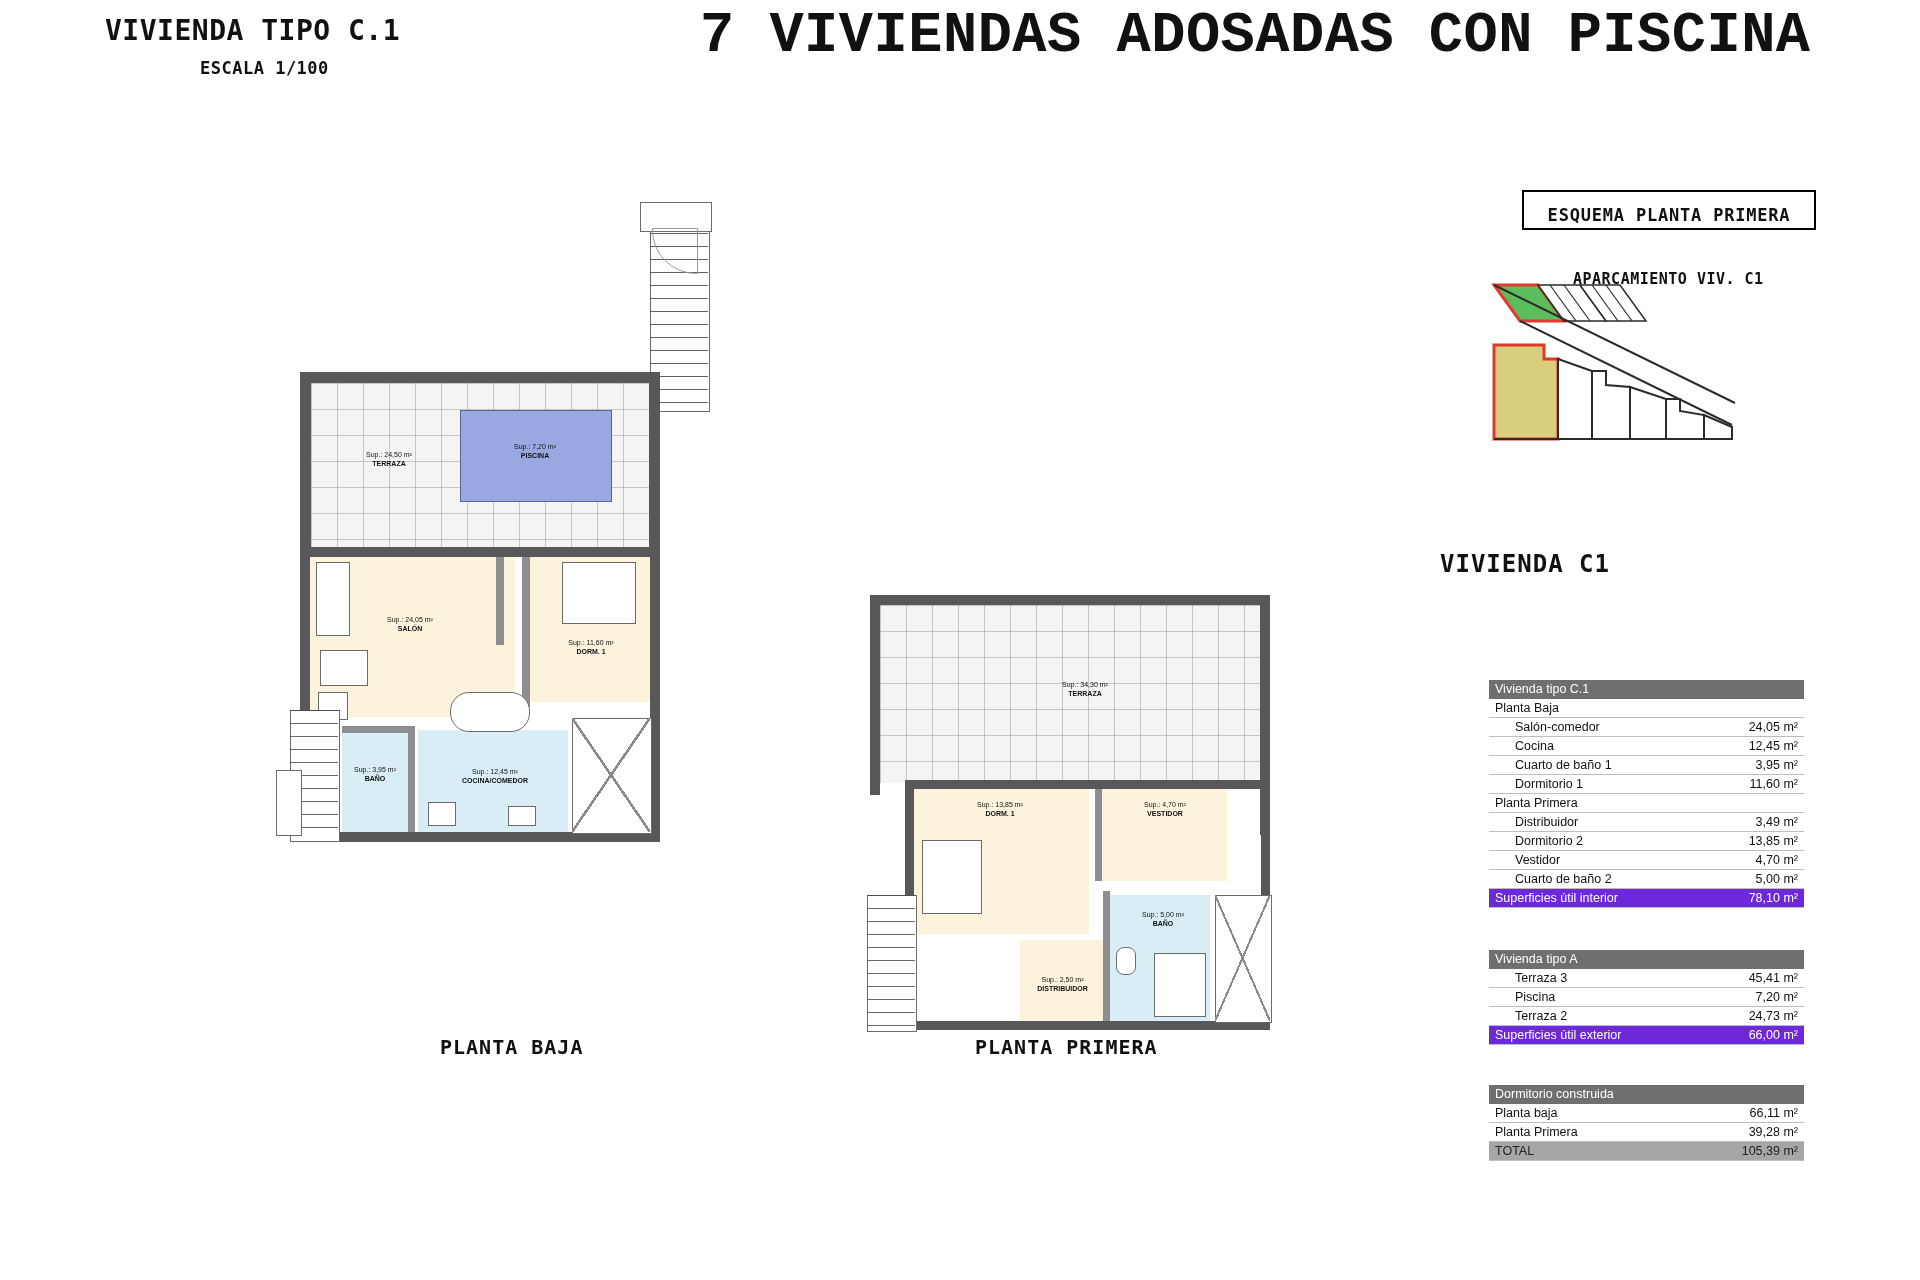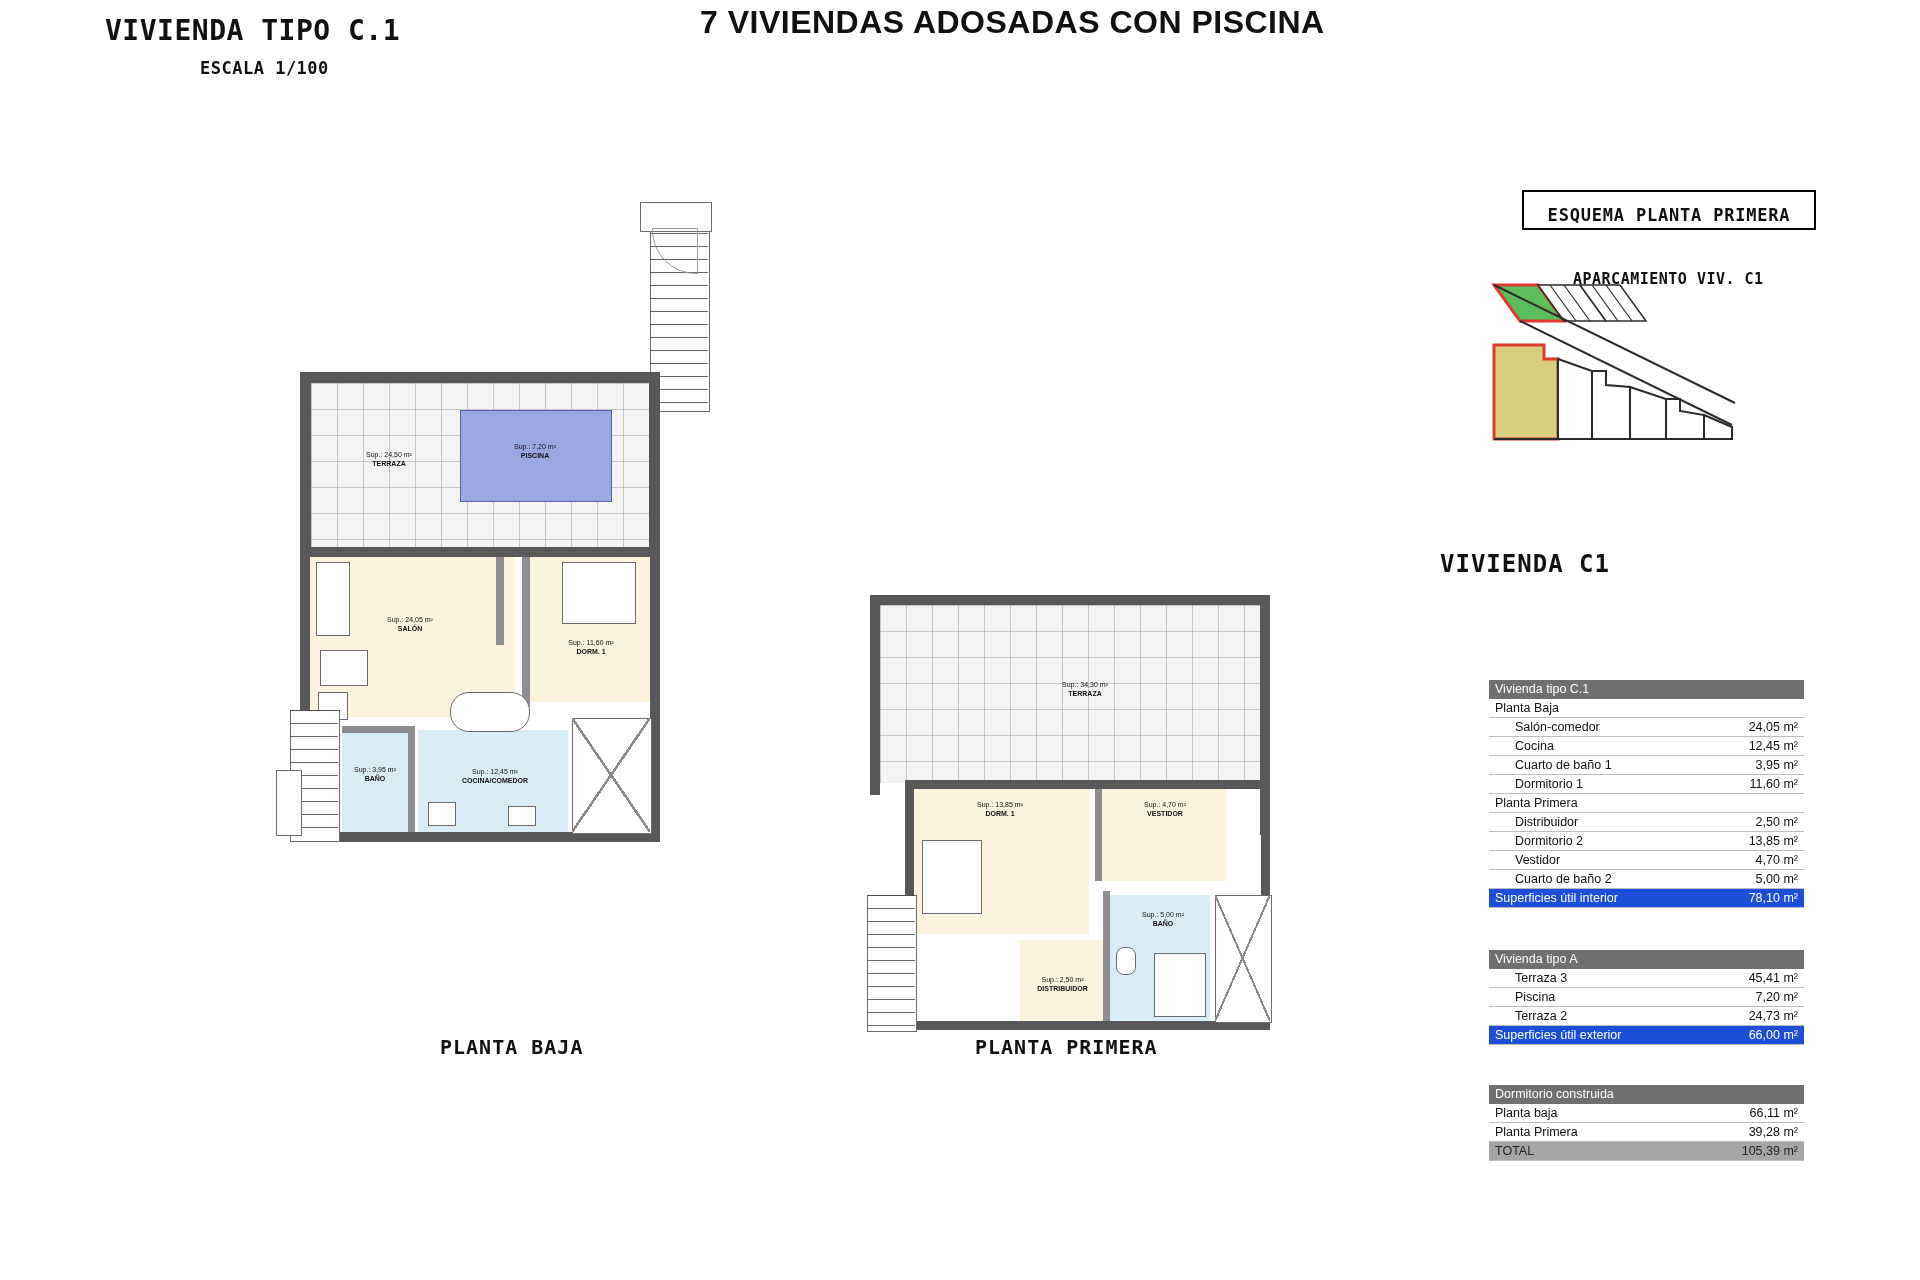--- a/index.html
+++ b/index.html
@@ -7,22 +7,22 @@
     width:1920px;height:1280px;background:#ffffff;position:relative;
     font-family:"Liberation Sans", sans-serif;color:#111;overflow:hidden;
   }
   .abs{position:absolute;}
 
   
   #title-left{left:105px;top:14px;font-size:28px;font-weight:bold;letter-spacing:.5px;
     font-family:"DejaVu Sans Mono", monospace;}
   #scale-label{left:200px;top:58px;font-size:17px;font-weight:bold;
     font-family:"DejaVu Sans Mono", monospace;letter-spacing:.5px;}
-  #title-main{left:700px;top:4px;font-size:32px;font-weight:bold;letter-spacing:.5px;
-    font-family:Liberation Sans, sans-serif;white-space:nowrap;}
+  #title-main{left:700px;top:4px;font-size:57px;font-weight:bold;letter-spacing:.5px;
+    font-family:Liberation Mono, monospace;white-space:nowrap;}
 
   
   .floor-caption{font-size:20px;font-weight:bold;letter-spacing:1px;
     font-family:"DejaVu Sans Mono", monospace;}
   #caption-pb{left:440px;top:1035px;}
   #caption-pp{left:975px;top:1035px;}
 
   
   .wall{background:#58585a;}
   .wall-light{background:#8e8e90;}
@@ -52,21 +52,21 @@
     font-family:"DejaVu Sans Mono", monospace;}
 
   
   .tbl{position:absolute;left:1489px;width:315px;border-collapse:collapse;
     font-size:12.5px;font-family:"Liberation Sans",sans-serif;}
   .tbl td{padding:2px 6px;border-bottom:1px solid #bdbdbd;}
   .tbl tr.head td{background:#6f6f6f;color:#fff;font-weight:normal;border-bottom:1px solid #6f6f6f;}
   .tbl tr.sub td{background:#fff;font-weight:normal;}
   .tbl tr.item td.n{padding-left:26px;}
   .tbl td.v{text-align:right;white-space:nowrap;}
-  .tbl tr.total td{background:#1d4ed8;color:#fff;}
+  .tbl tr.total td{background:#6d28d9;color:#fff;}
   .tbl tr.total-dark td{background:#a6a6a6;color:#222;}
 </style>
 </head>
 <body>
 
 <div class="abs" id="title-left">VIVIENDA TIPO C.1</div>
 <div class="abs" id="scale-label">ESCALA 1/100</div>
 <div class="abs" id="title-main">7 VIVIENDAS ADOSADAS CON PISCINA</div>
 
 <div class="abs" style="left:300px;top:210px;width:430px;height:820px;">
@@ -261,21 +261,21 @@
   </tr>
   <tr class="item">
     <td class="n">Dormitorio 1</td>
     <td class="v">11,60 m²</td>
   </tr>
   <tr class="sub">
     <td colspan="2">Planta Primera</td>
   </tr>
   <tr class="item">
     <td class="n">Distribuidor</td>
-    <td class="v">2,50 m²</td>
+    <td class="v">3,49 m²</td>
   </tr>
   <tr class="item">
     <td class="n">Dormitorio 2</td>
     <td class="v">13,85 m²</td>
   </tr>
   <tr class="item">
     <td class="n">Vestidor</td>
     <td class="v">4,70 m²</td>
   </tr>
   <tr class="item">

